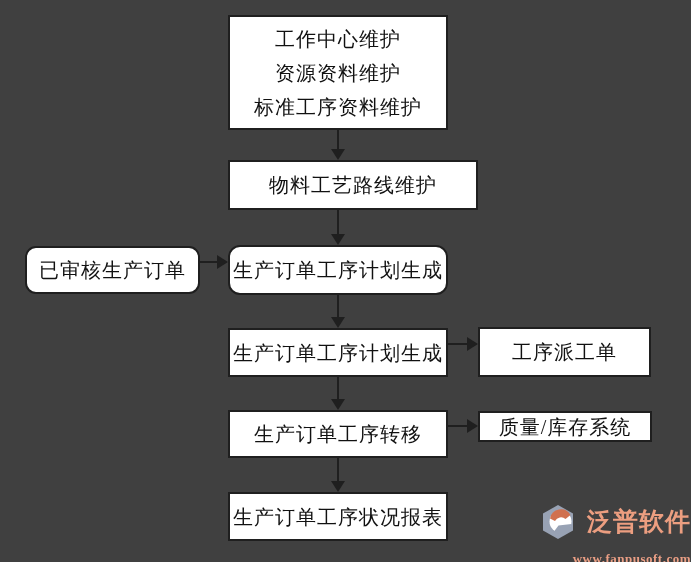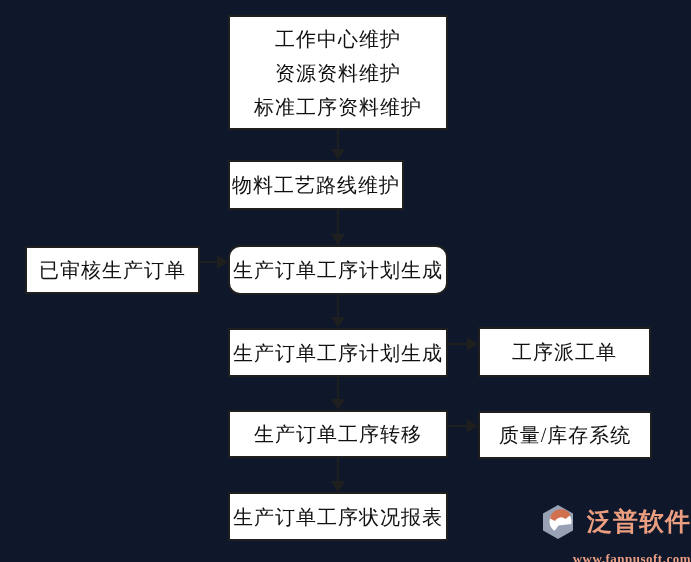--- a/index.html
+++ b/index.html
@@ -1,47 +1,47 @@
 <!DOCTYPE html>
 <html><head>
 <meta charset="utf-8">
 <style>
   html, body { margin: 0; padding: 0; background: #ffffff; }
   .canvas {
     position: relative;
     width: 691px;
     height: 562px;
-    background: #0f172a;
+    background: #404040;
     font-family: "Liberation Serif", serif;
     overflow: hidden;
   }
   .node {
     position: absolute;
     box-sizing: border-box;
     border: 2px solid #1f1f1f;
     background: #ffffff;
     display: flex;
     flex-direction: column;
     align-items: center;
     justify-content: center;
     text-align: center;
     font-size: 20px;
     color: #111111;
     letter-spacing: 1px;
     line-height: 34px;
   }
   
   .n-master  { left: 228px; top: 15px;  width: 220px; height: 115px; }
-  .n-routing { left: 228px; top: 160px; width: 176px; height: 50px; }
-  .n-approved{ left: 25px;  top: 246px; width: 175px; height: 48px; }
+  .n-routing { left: 228px; top: 160px; width: 250px; height: 50px; }
+  .n-approved{ left: 25px;  top: 246px; width: 175px; height: 48px; border-radius: 11px; }
   .n-plangen { left: 228px; top: 245px; width: 220px; height: 50px; border-radius: 12px; }
   .n-planmnt { left: 228px; top: 328px; width: 220px; height: 49px; }
   .n-dispatch{ left: 478px; top: 327px; width: 173px; height: 50px; }
   .n-transfer{ left: 228px; top: 410px; width: 220px; height: 48px; }
-  .n-quality { left: 478px; top: 411px; width: 174px; height: 48px; }
+  .n-quality { left: 478px; top: 411px; width: 174px; height: 31px; }
   .n-report  { left: 228px; top: 492px; width: 220px; height: 49px; }
 
   .vline { position: absolute; width: 2px; background: #1f1f1f; }
   .hline { position: absolute; height: 2px; background: #1f1f1f; }
   .head-down {
     position: absolute; width: 0; height: 0;
     border-left: 7px solid transparent;
     border-right: 7px solid transparent;
     border-top: 11px solid #1f1f1f;
   }

